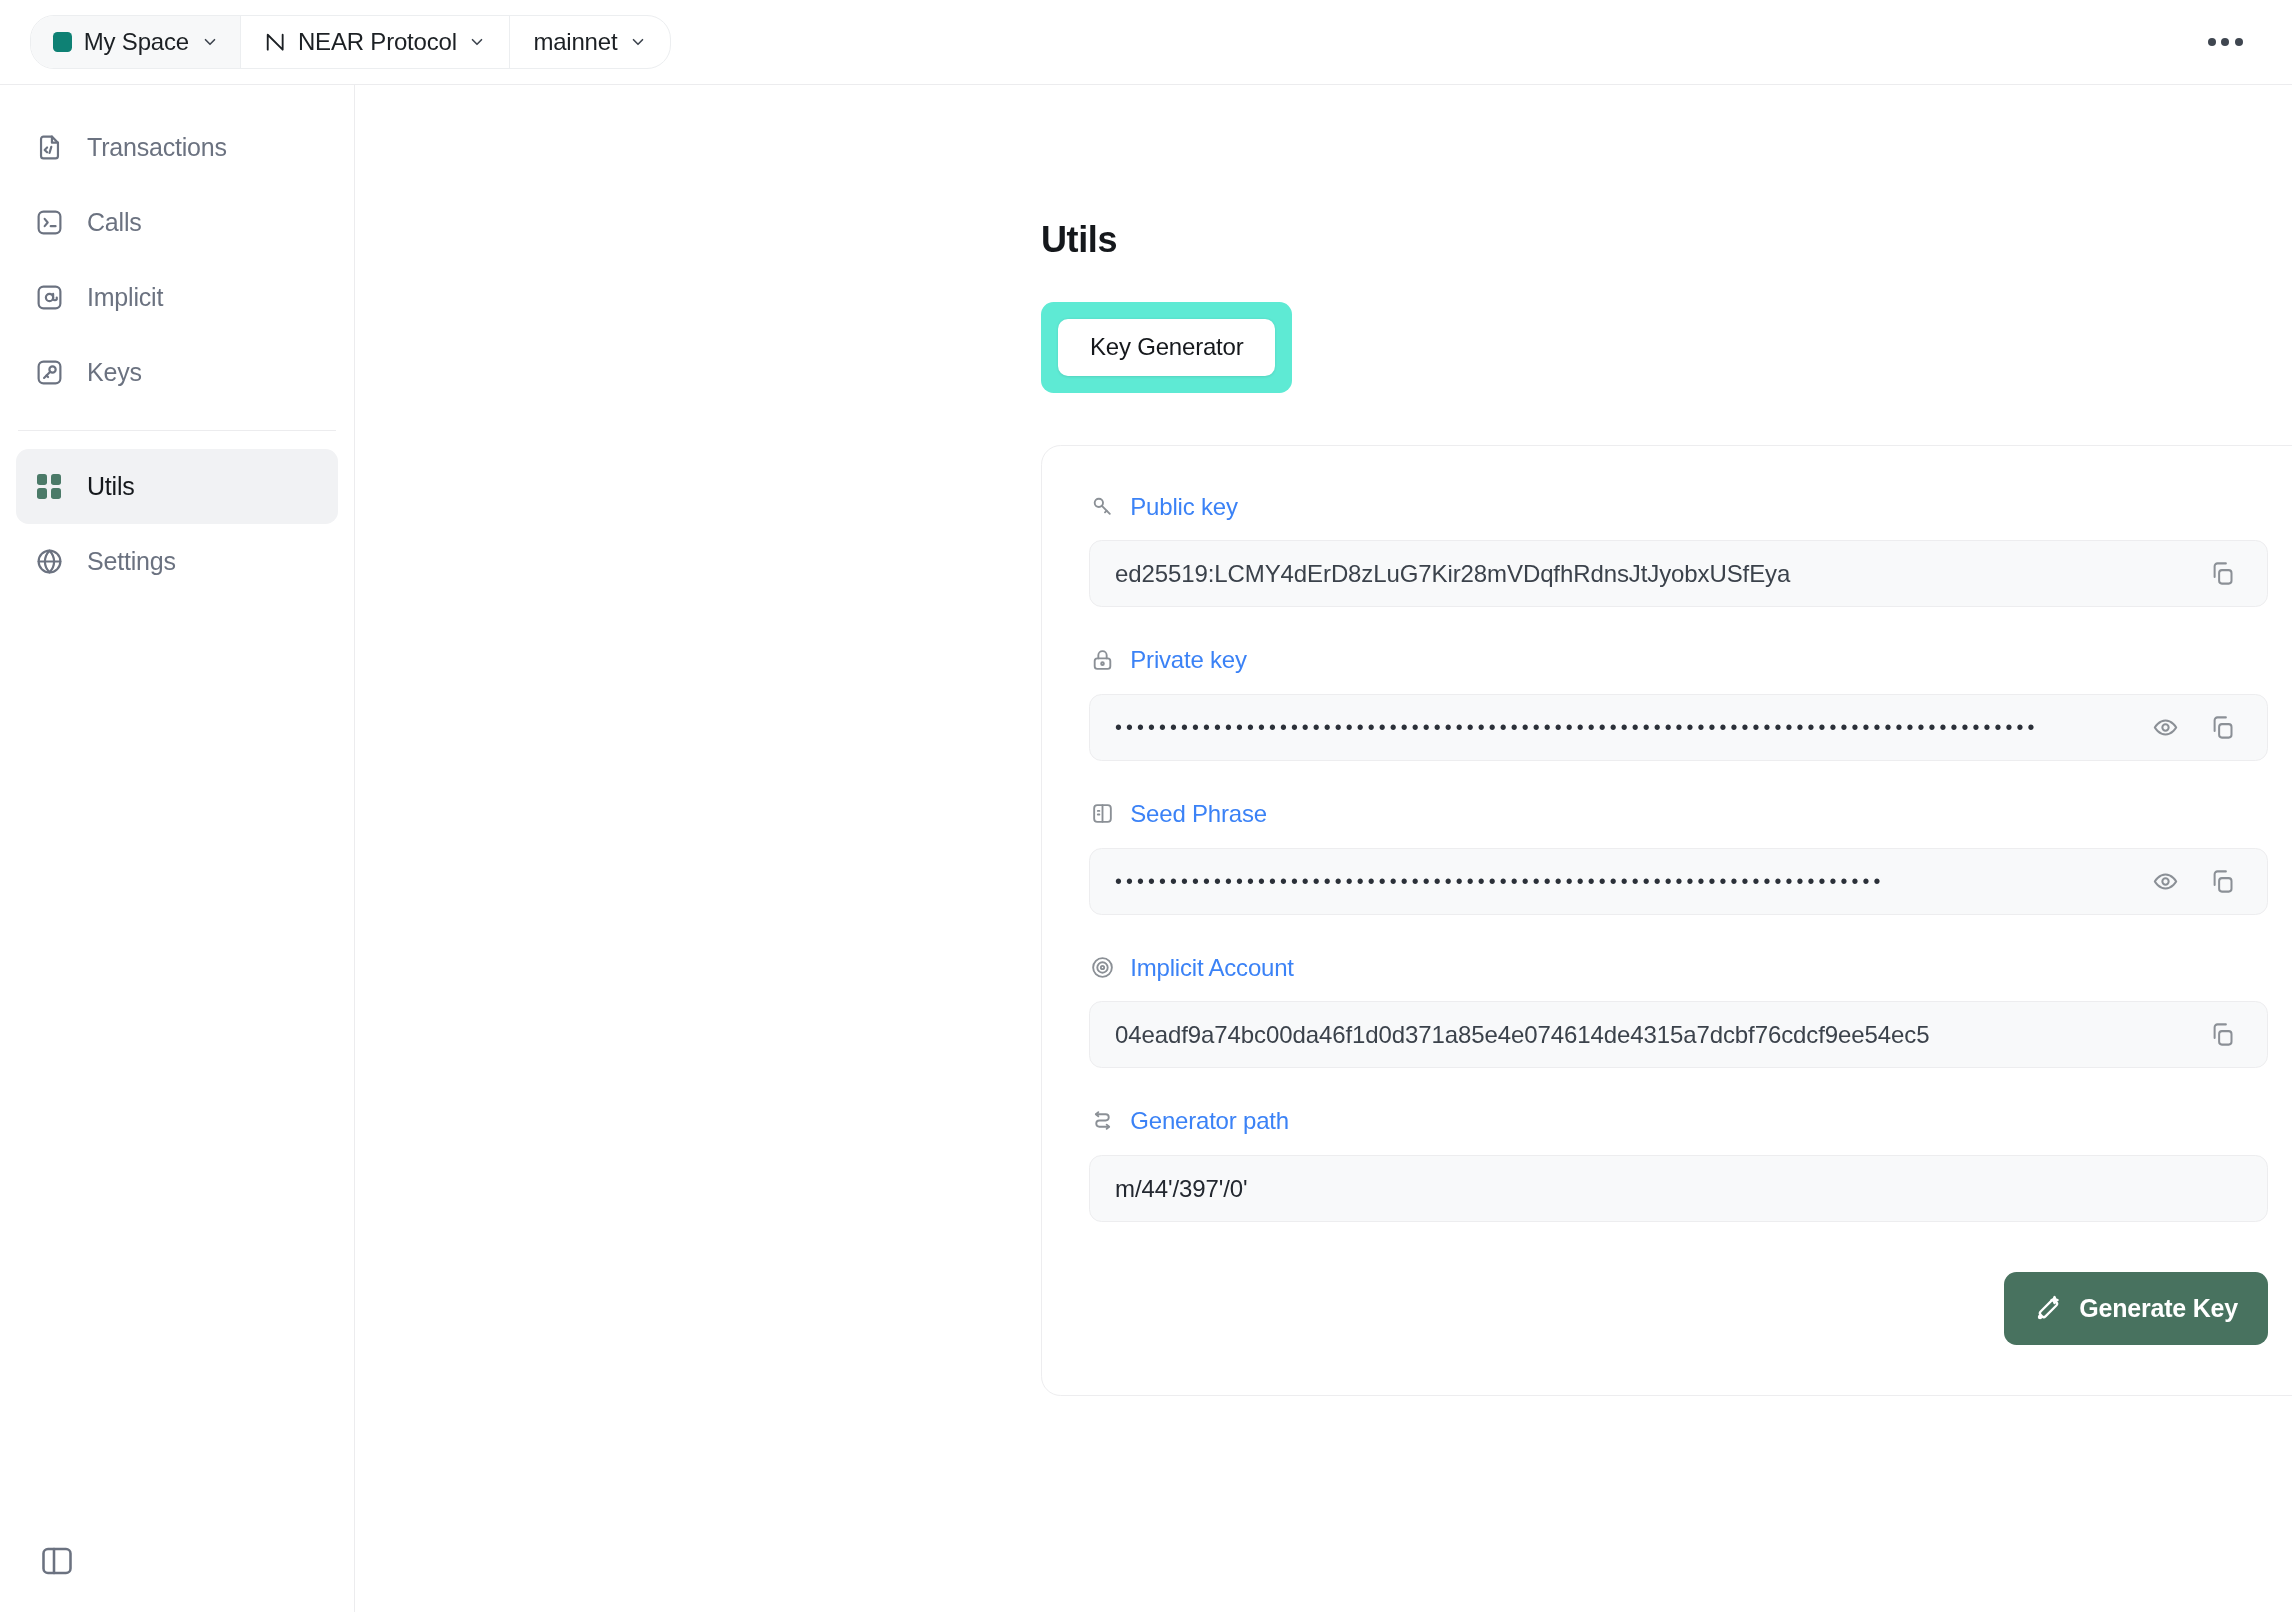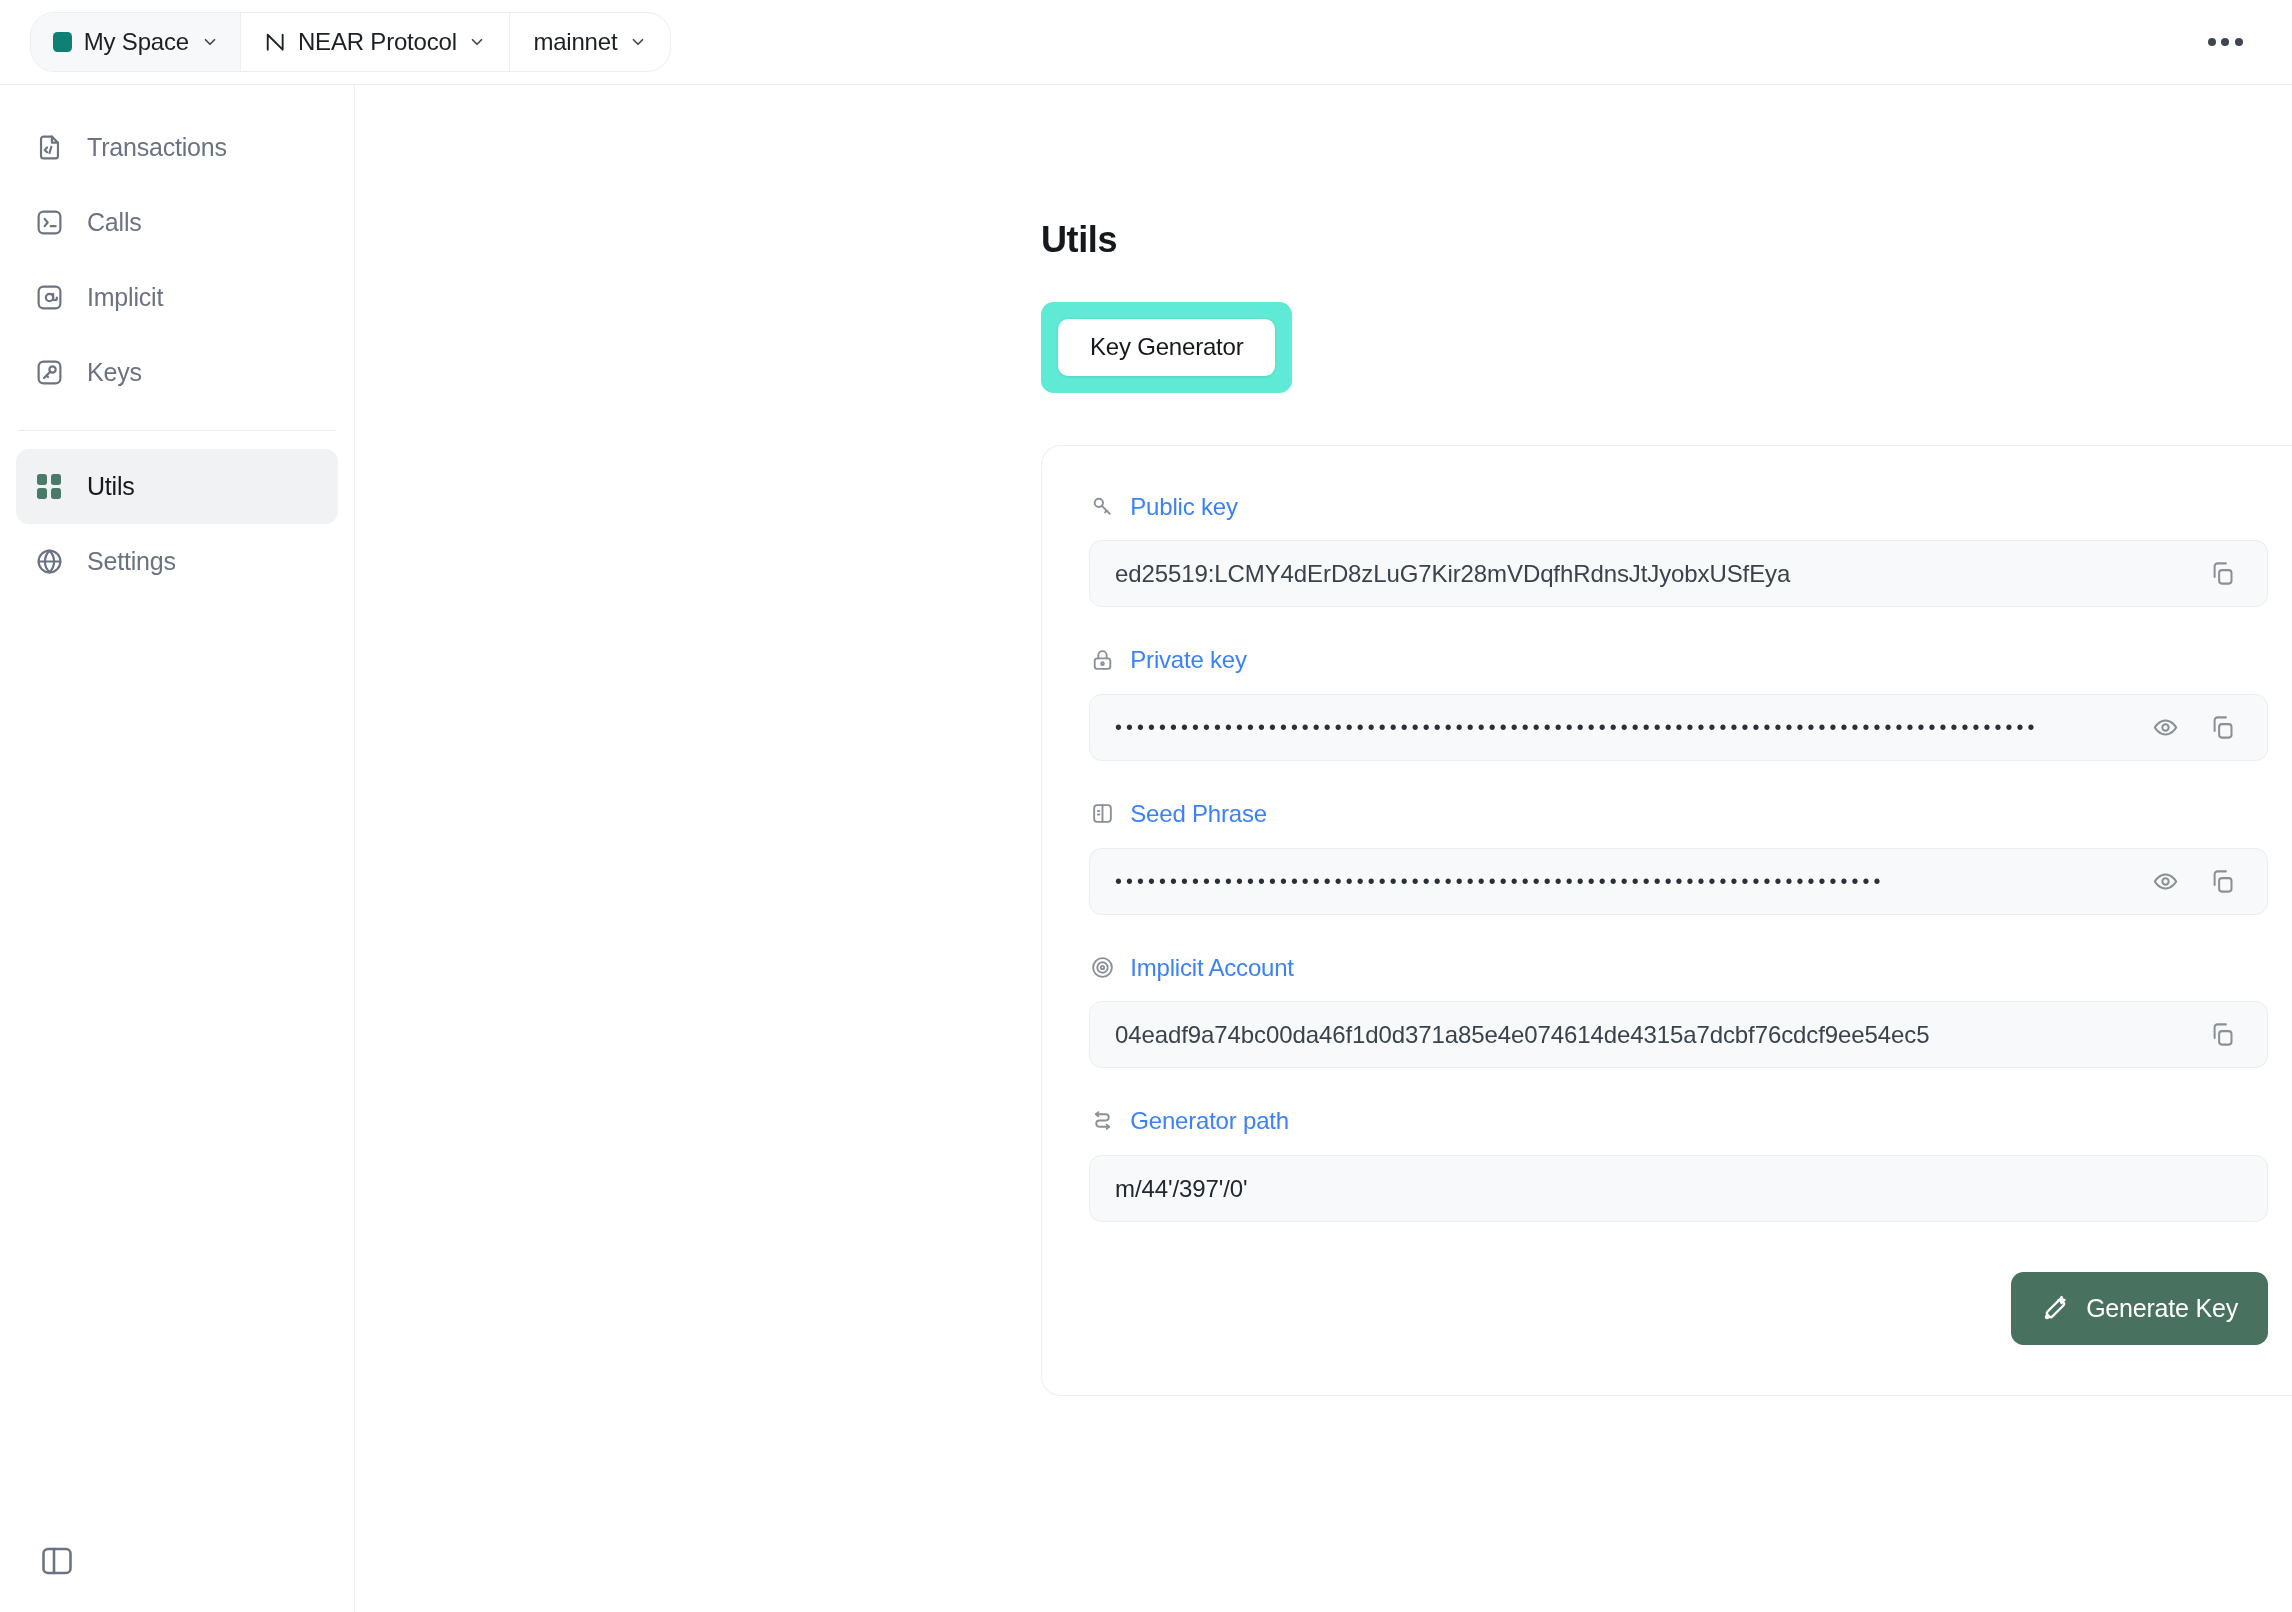--- a/index.html
+++ b/index.html
@@ -31,21 +31,21 @@
     align-items: center;
     padding: 0 34px 0 30px;
     position: relative;
   }
 
   .switcher {
     display: flex;
     align-items: center;
     border: 1.4px solid #eceef0;
     border-radius: 24px;
-    height: 60px;
+    height: 54px;
     overflow: hidden;
     background: #ffffff;
   }
 
   .switcher-seg {
     display: flex;
     align-items: center;
     gap: 11.6px;
     height: 100%;
     padding: 0 23px;
@@ -296,21 +296,21 @@
     display: inline-flex;
     align-items: center;
     gap: 16px;
     background: #48725f;
     color: #ffffff;
     border: none;
     border-radius: 12.5px;
     height: 73px;
     padding: 0 30px;
     font-size: 25px;
-    font-weight: normal;
+    font-weight: bold;
     letter-spacing: -0.2px;
     cursor: pointer;
     font-family: "Liberation Sans", sans-serif;
   }
   .primary-btn .wand { width: 29px; height: 29px; flex: none; display:block; }
 </style>
 </head>
 <body>
 
 <div class="app">

